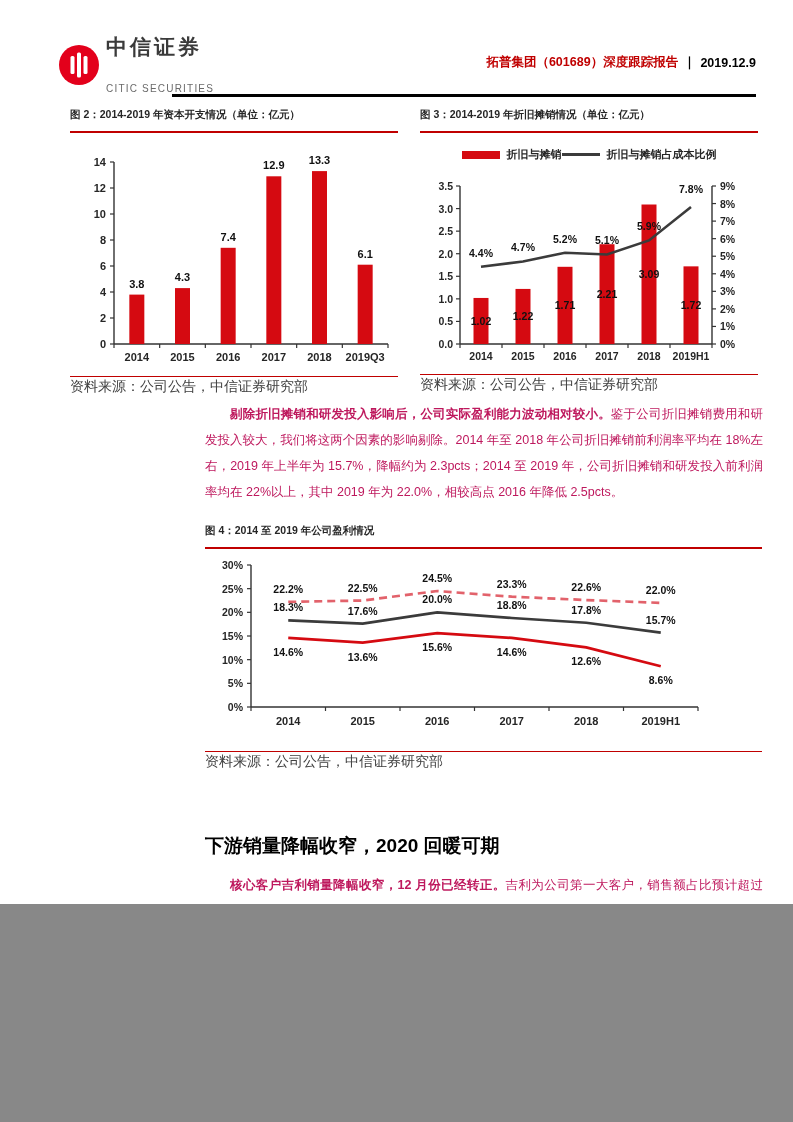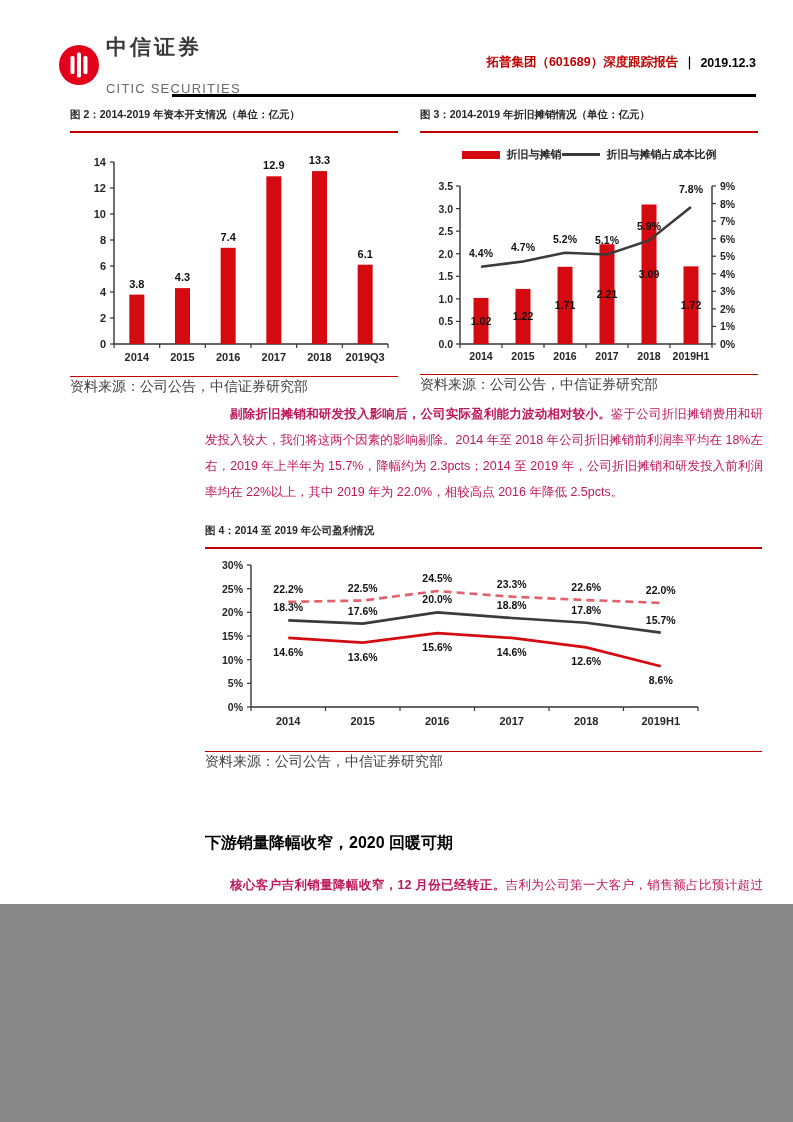--- a/index.html
+++ b/index.html
@@ -2,42 +2,42 @@
 <html><head>
 <meta charset="utf-8">
 <style>
   * { margin:0; padding:0; box-sizing:border-box; }
   body { background:#888; font-family:"Liberation Sans", sans-serif; }
   .page { position:relative; width:793px; height:904px; background:#ffffff; margin:0 auto; overflow:hidden; }
 
   
   .logo { position:absolute; left:58px; top:36px; display:flex; align-items:center; gap:6px; }
   .logo-text-cn { font-size:21px; font-weight:bold; color:#3a3a3a; letter-spacing:3px; line-height:22px; }
-  .logo-text-en { font-size:13px; color:#6a6a6a; letter-spacing:1.2px; line-height:9px;margin-top:26px; }
+  .logo-text-en { font-size:10px; color:#6a6a6a; letter-spacing:1.2px; line-height:9px;margin-top:26px; }
   .header-right { position:absolute; top:54px; right:37px; font-size:12.5px; font-weight:bold; display:flex; align-items:center; gap:5px; }
   .header-title { color:#c00000; }
   .header-sep { color:#000; font-weight:bold; }
   .header-date { color:#000; }
   .header-rule { position:absolute; top:94px; left:172px; width:584px; height:2.5px; background:#000; }
 
   
   .figure { position:absolute; }
   .fig-title { font-size:10.5px; font-weight:bold; color:#262626; padding-bottom:9px; border-bottom:2px solid #c00000; }
   .fig-source { border-top:1.5px solid #c00000; margin-top:4px; padding-top:1px; font-size:14px; color:#404040; }
   .legend-row { display:flex; justify-content:center; align-items:center; margin-top:14px; }
   .legend-item { display:flex; align-items:center; gap:7px; font-size:11px; font-weight:bold; color:#262626; }
   .sw-bar { display:inline-block; width:38px; height:8px; }
   .sw-line { display:inline-block; width:38px; height:3px; }
   .sw-dash { display:inline-block; width:42px; height:3.5px; }
   svg text { font-family:"Liberation Sans", sans-serif; }
 
   
   .para { position:absolute; left:205px; width:558px; font-size:12.5px; line-height:26px; color:#be185d; text-align:justify; text-indent:2em; }
   .para b { font-weight:bold; }
-  .section-heading { position:absolute; left:205px; top:833px; font-size:16px; font-weight:bold; color:#000; }
+  .section-heading { position:absolute; left:205px; top:833px; font-size:19px; font-weight:bold; color:#000; }
 
   
   .footer-rule { position:absolute; left:58px; top:1040px; width:698px; height:2px; background:#000; }
   .page-num { position:absolute; right:37px; top:1048px; font-size:12px; font-weight:bold; color:#000; }
 </style>
 </head>
 <body>
 
 <div class="page">
 
@@ -49,21 +49,21 @@
       <rect x="25.5" y="12" width="4" height="18" rx="1.5" fill="#fff"></rect>
     </svg>
     <div>
       <div class="logo-text-cn">中信证券</div>
       <div class="logo-text-en">CITIC SECURITIES</div>
     </div>
   </div>
   <div class="header-right">
     <span class="header-title">拓普集团（601689）深度跟踪报告</span>
       <span class="header-sep">｜</span>
-      <span class="header-date">2019.12.3</span>
+      <span class="header-date">2019.12.9</span>
   </div>
   <div class="header-rule"></div>
 
   <div class="figure" style="left:70px; top:108px; width:328px;">
     <div class="fig-title">图 2：2014-2019 年资本开支情况（单位：亿元）</div>
     <svg id="chart2" width="328" height="232" style="margin-top:3px;">
         <line x1="44" y1="26" x2="44" y2="208" stroke="#333" stroke-width="1.4"></line>
         <line x1="44" y1="208" x2="318" y2="208" stroke="#333" stroke-width="1.4"></line>
         <line x1="40" y1="208" x2="44" y2="208" stroke="#333" stroke-width="1.2"></line>
         <text x="36" y="212" text-anchor="end" font-size="11" font-weight="bold" fill="#262626">0</text>

